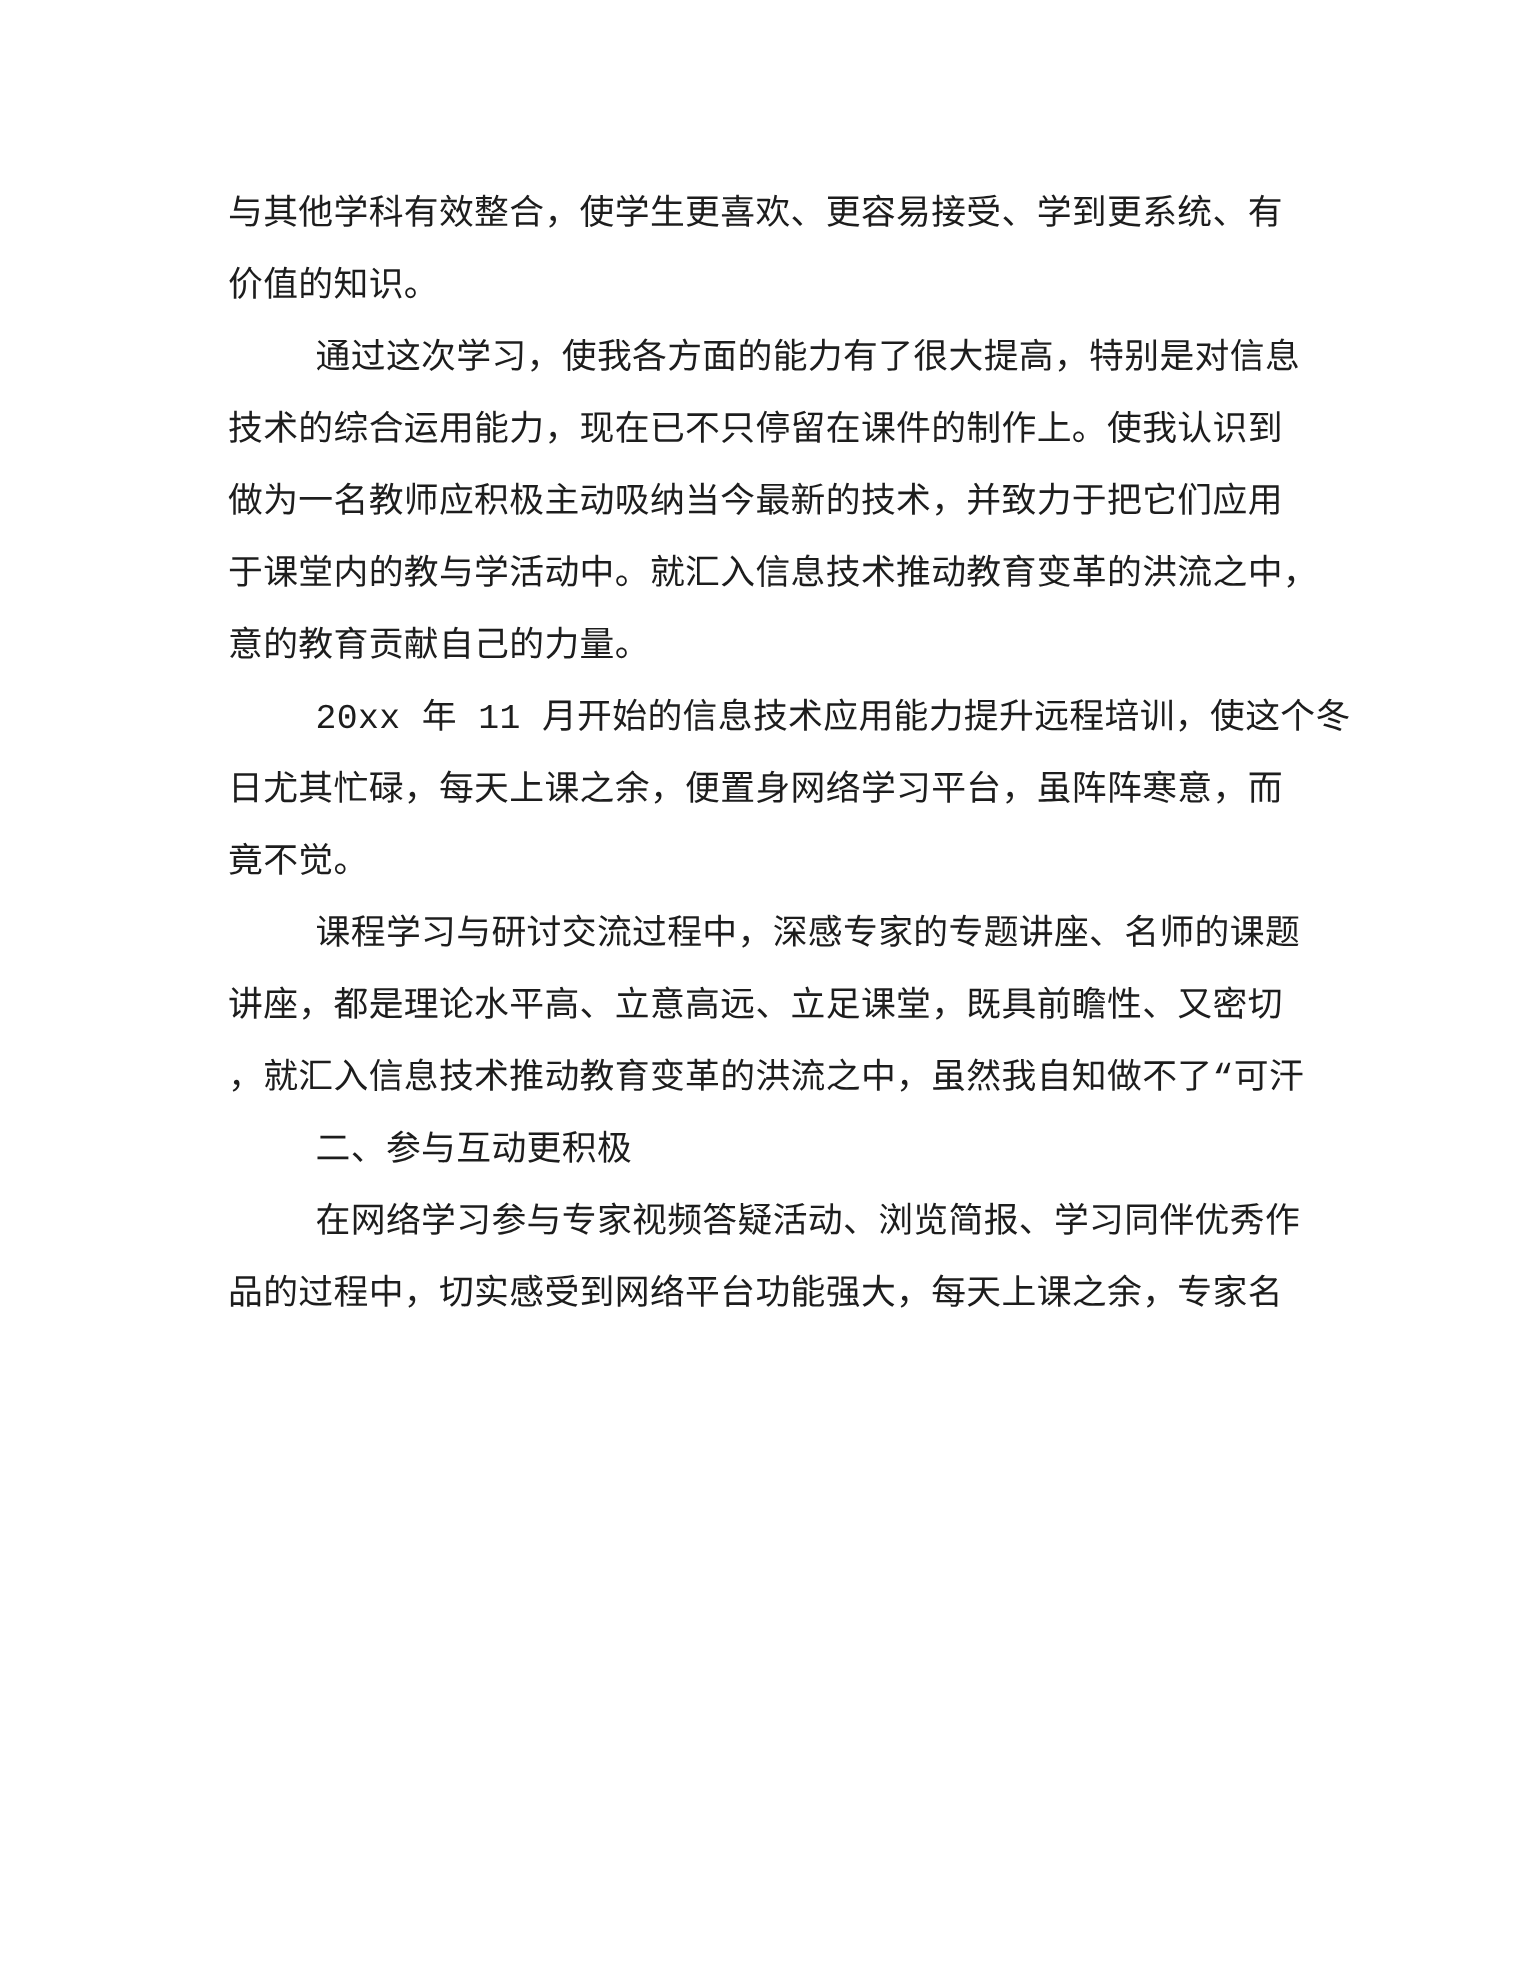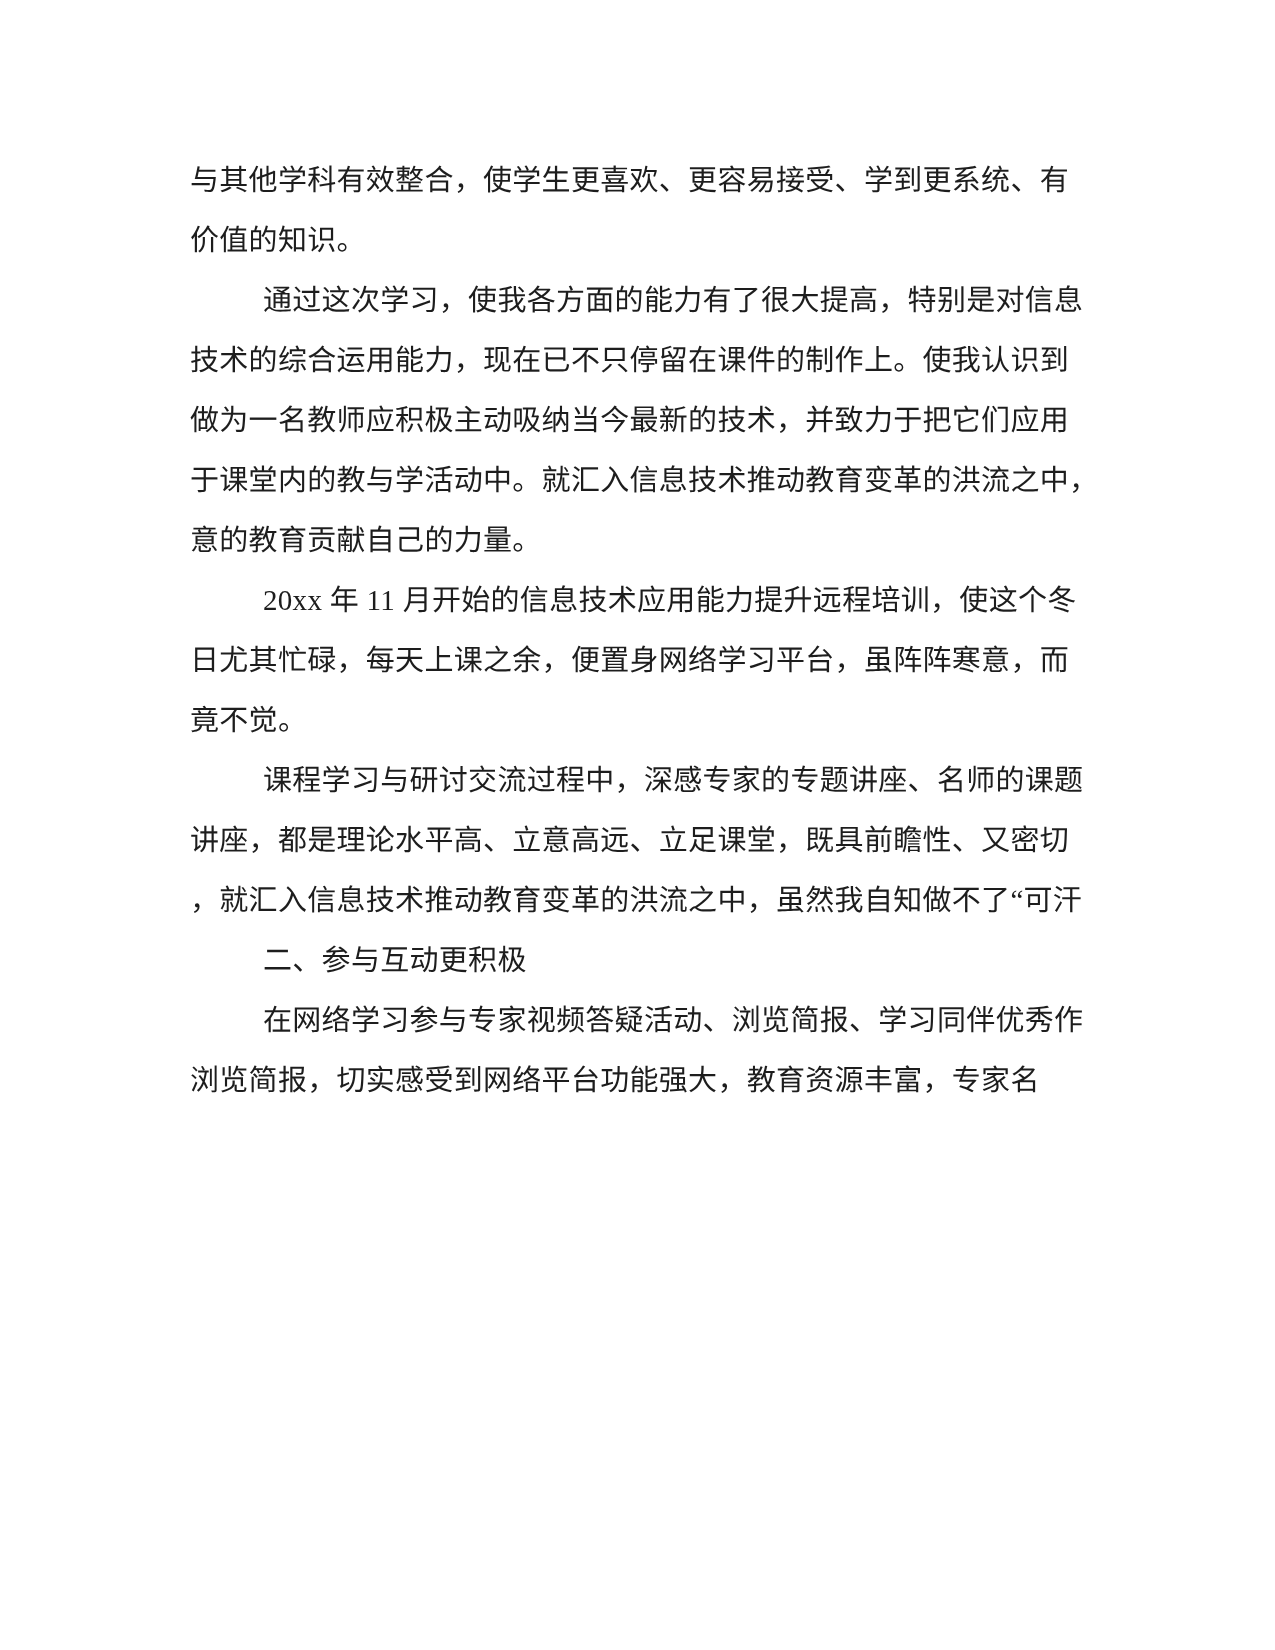--- a/index.html
+++ b/index.html
@@ -22,20 +22,21 @@
     width: 895px;
   }
   .line {
     height: 60px;
     line-height: 60px;
     font-size: 29px;
     font-weight: 400;
     color: var(--text-color, #1d1d1d);
     white-space: nowrap;
     letter-spacing: 0.3px;
+    font-family: Liberation Mono, monospace;
   }
   .line.indent {
     padding-left: 73px;
   }
 </style>
 </head>
 <body>
 
 <div class="page">
   <div class="text-block">
@@ -47,15 +48,15 @@
       <div class="line">于课堂内的教与学活动中。就汇入信息技术推动教育变革的洪流之中，</div>
       <div class="line">意的教育贡献自己的力量。</div>
       <div class="line indent">20xx 年 11 月开始的信息技术应用能力提升远程培训，使这个冬</div>
       <div class="line">日尤其忙碌，每天上课之余，便置身网络学习平台，虽阵阵寒意，而</div>
       <div class="line">竟不觉。</div>
       <div class="line indent">课程学习与研讨交流过程中，深感专家的专题讲座、名师的课题</div>
       <div class="line">讲座，都是理论水平高、立意高远、立足课堂，既具前瞻性、又密切</div>
       <div class="line">，就汇入信息技术推动教育变革的洪流之中，虽然我自知做不了“可汗</div>
       <div class="line indent">二、参与互动更积极</div>
       <div class="line indent">在网络学习参与专家视频答疑活动、浏览简报、学习同伴优秀作</div>
-      <div class="line">浏览简报，切实感受到网络平台功能强大，教育资源丰富，专家名</div>
+      <div class="line">品的过程中，切实感受到网络平台功能强大，每天上课之余，专家名</div>
     </div>
 </div>
 
 </body></html>

